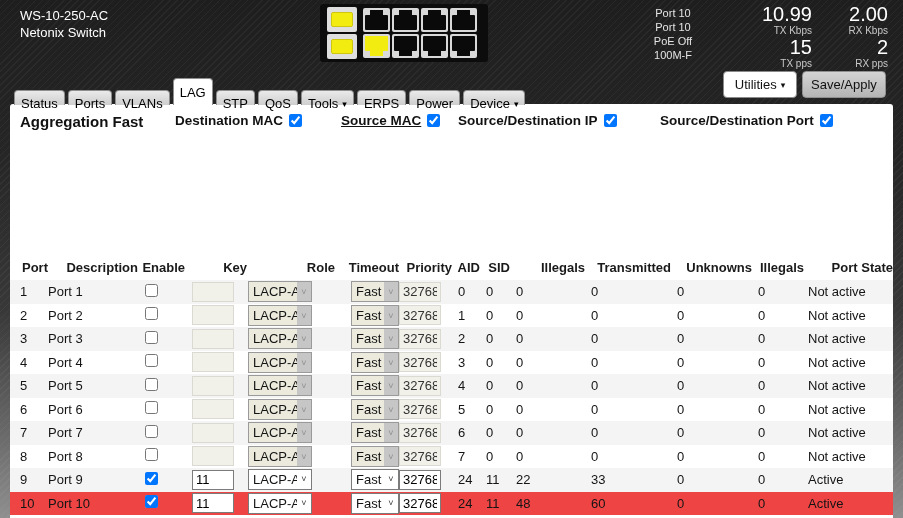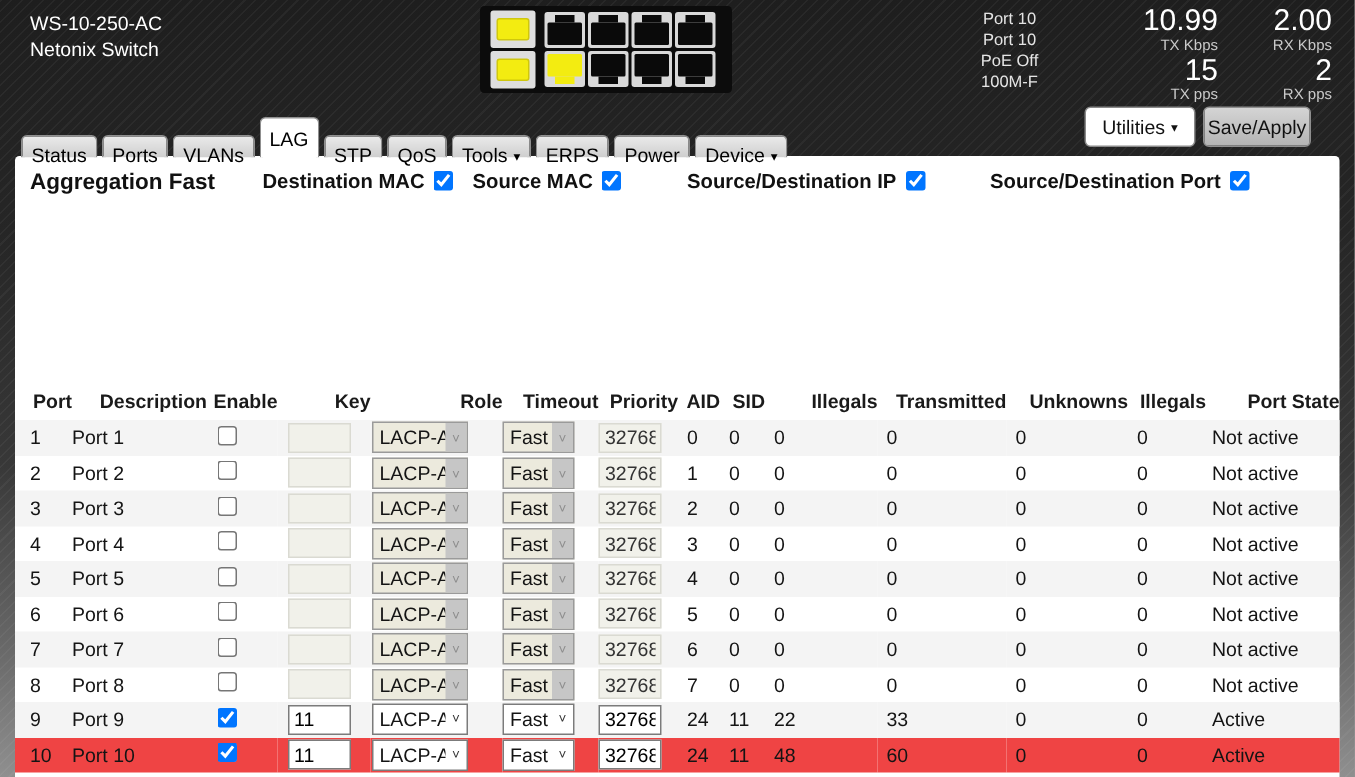--- a/index.html
+++ b/index.html
@@ -40,30 +40,30 @@
   
   .tabbar { position:absolute; left:14px; top:78px; display:flex; gap:3px; align-items:flex-end; z-index:3; }
   .tab { height:15px; line-height:25px; padding:0 6px; min-width:34px; text-align:center;
          background:linear-gradient(#eaeaea,#cecece); border:1px solid #8f8f8f; border-bottom:none;
          border-radius:4px 4px 0 0; font-size:13px; color:#000; cursor:pointer; box-sizing:border-box; }
   .tab.active { background:#ffffff; height:27px; line-height:27px; z-index:4; }
   .caret { font-size:9px; margin-left:4px; vertical-align:1px; }
   .btn { position:absolute; top:71px; height:27px; box-sizing:border-box; border-radius:4px;
          font-size:13px; color:#111; text-align:center; line-height:25px; cursor:pointer; z-index:3; }
   .btn-utilities { left:723px; width:74px; background:#ffffff; border:1px solid #8a8a8a; }
-  .btn-save { left:802px; width:72px; background:linear-gradient(#d4d4d4,#b4b4b4); border:1px solid #8f8f8f; }
+  .btn-save { left:802px; width:84px; background:linear-gradient(#d4d4d4,#b4b4b4); border:1px solid #8f8f8f; }
   
   .panel { position:absolute; left:10px; top:104px; width:883px; bottom:0;
            background:#ffffff; border-radius:3px 3px 0 0; }
   .agg-title { position:absolute; left:10px; top:9px; font-size:15px; font-weight:bold; color:#111; }
   .agg-opts { position:absolute; left:0; top:9px; right:0; height:20px; }
   .agg-opt { position:absolute; top:0; font-size:13.5px; font-weight:bold; color:#111;
              display:flex; align-items:center; gap:6px; }
   .agg-opt:nth-of-type(1) { left:165px; }
-  .agg-opt:nth-of-type(2) { left:305px; }
+  .agg-opt:nth-of-type(2) { left:331px;text-decoration:underline; }
   .agg-opt:nth-of-type(3) { left:448px; }
   .agg-opt:nth-of-type(4) { left:650px; }
   .agg-opt input { margin:0; width:13px; height:13px; }
   
   .tblwrap { position:absolute; left:0; right:0; top:150px; }
   table { width:100%; border-collapse:collapse; table-layout:fixed; }
   col.c-port{width:38px} col.c-desc{width:90px} col.c-en{width:47px} col.c-key{width:62px}
   col.c-role{width:88px} col.c-to{width:64px} col.c-pri{width:53px} col.c-aid{width:28px}
   col.c-sid{width:30px} col.c-rcv{width:75px} col.c-tx{width:86px} col.c-unk{width:81px}
   col.c-ill{width:52px} col.c-state{width:auto}
@@ -75,21 +75,21 @@
   td.c-state { padding-left:4px; }
   tr.alt { background:#f4f4f4; }
   tr.hl { background:#ef4444; }
   td.c-en input { margin:0 0 0 7px; width:13px; height:13px; }
   .tin { box-sizing:border-box; height:20px; border:1px solid #7b7b7b; background:#fff;
          font-family:"Liberation Sans", sans-serif; font-size:13px; padding:1px 3px; }
   .tin.dis { border-color:#dadad2; background:#f1f1ea; color:#333; }
   .key { width:42px; margin-left:7px; }
   .pri { width:42px; }
   .sel { box-sizing:border-box; display:inline-flex; align-items:center; height:21px;
-         border:1px solid #7b7b7b; background:#fff; cursor:default; vertical-align:middle; }
+         border:1px solid #7b7b7b; background:#fff; cursor:default; vertical-align:middle;margin-left:16px; }
   .sel-role { width:64px; margin-left:1px;justify-content:center; }
   .sel-to { width:48px; }
   .sel-text { flex:1; padding-left:4px; font-size:13px; white-space:nowrap; overflow:hidden; }
   .sel-arrow { width:14px; font-size:9px; color:#333; text-align:center; line-height:19px; }
   .sel.dis { background:#eceadd; border-color:#9a9a9a; }
   .sel.dis .sel-arrow { align-self:stretch; background:#c6c6c6; color:#8d8d8d; line-height:20px; }
 </style>
 </head>
 <body>
 

